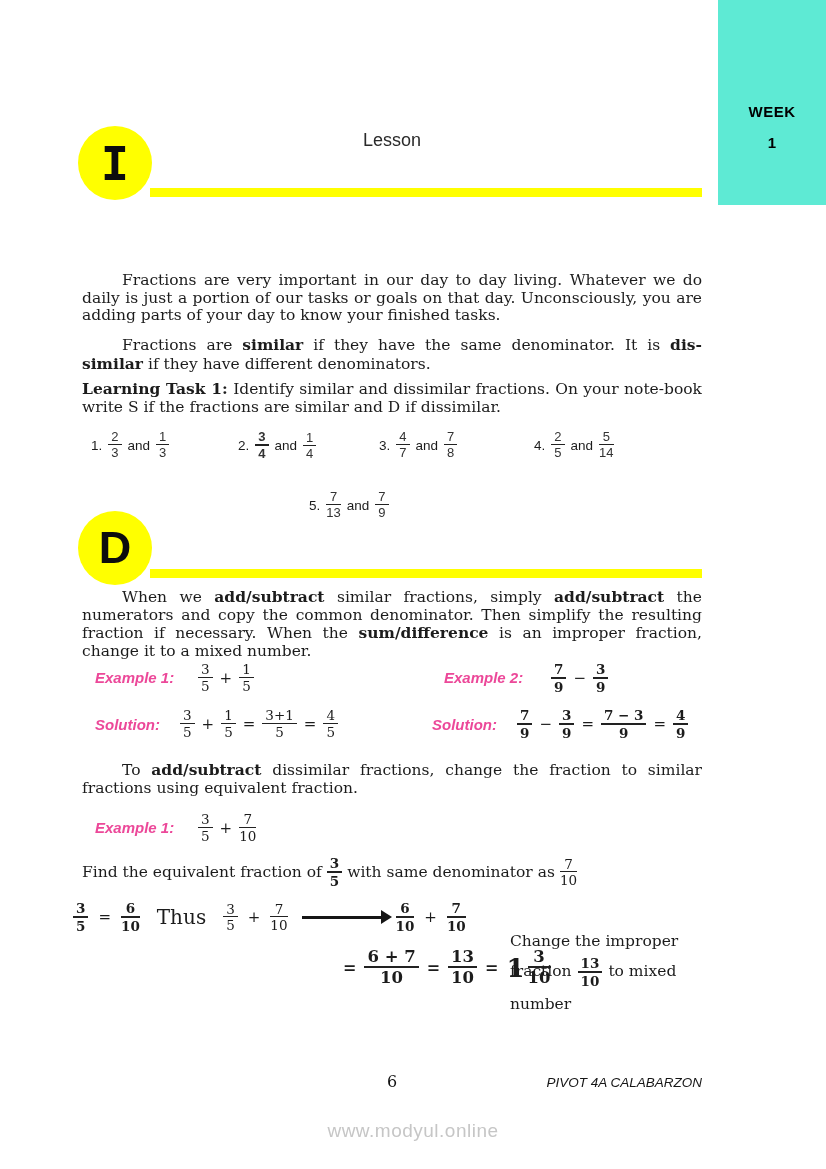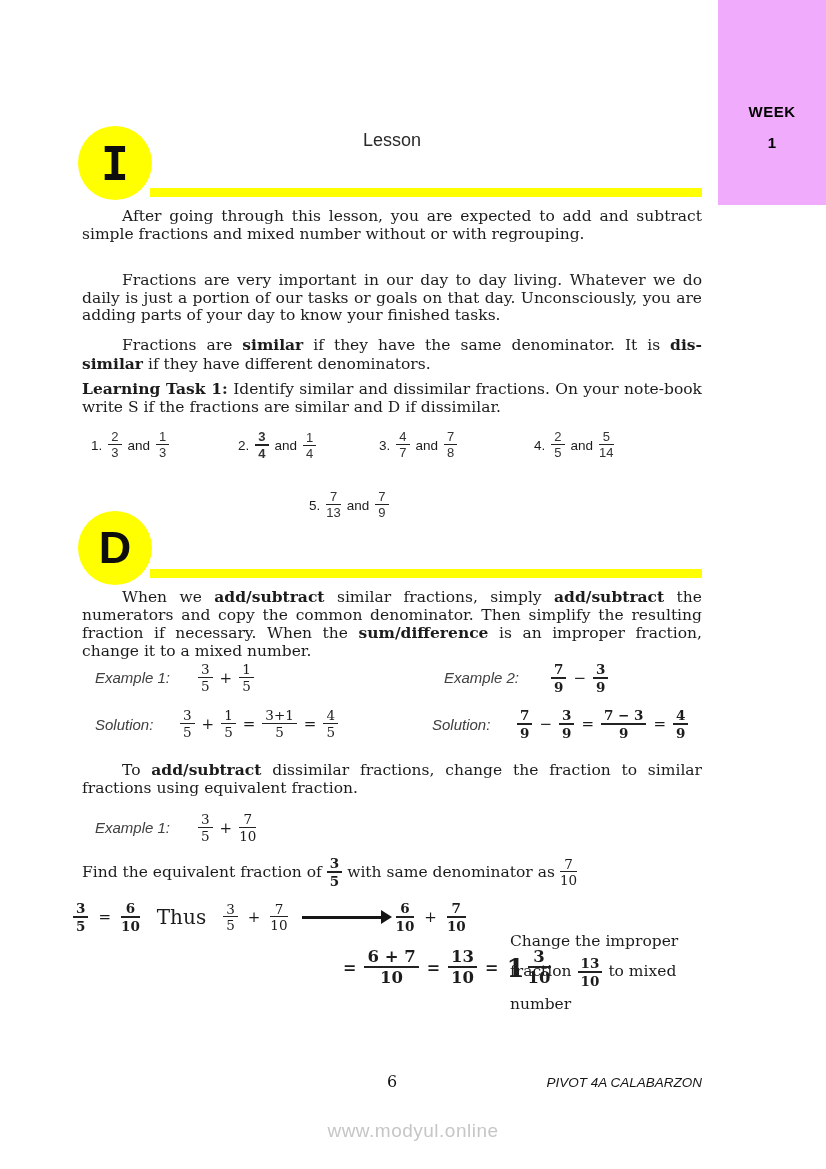--- a/index.html
+++ b/index.html
@@ -1,20 +1,20 @@
 <!DOCTYPE html>
 <html><head>
 <meta charset="utf-8">
 <style>
   html,body{margin:0;padding:0;background:#ffffff;}
   .page{position:relative;width:826px;height:1169px;background:#fff;overflow:hidden;
         font-family:"Liberation Sans",sans-serif;color:#111;}
 
   
-  .sidebar{position:absolute;left:718px;top:0;width:108px;height:205px;background:#f0abfc;
+  .sidebar{position:absolute;left:718px;top:0;width:108px;height:205px;background:#5eead4;
            text-align:center;font-weight:bold;font-size:15px;color:#000;}
   .week{margin-top:103px;letter-spacing:.5px;}
   .weeknum{margin-top:14px;}
   .badge{position:absolute;width:74px;height:74px;border-radius:50%;background:#FFFF00;
          display:flex;align-items:center;justify-content:center;}
   .badge-i{left:78px;top:126px;}
   .badge-i .bletter{font-family:"DejaVu Sans Mono",monospace;font-weight:bold;font-size:47px;color:#0d0d0d;}
   .badge-d{left:78px;top:511px;}
   .badge-d .bletter{font-family:"Liberation Sans",sans-serif;font-weight:bold;font-size:45px;color:#0d0d0d;}
   .rule{position:absolute;left:150px;width:552px;height:9px;background:#FFFF00;}
@@ -53,21 +53,21 @@
   .titem{position:absolute;display:inline-flex;align-items:center;font-size:13.5px;color:#222;}
   .titem .frac{font-family:"Liberation Sans",sans-serif;font-size:13px;color:#333;}
   .titem .mtxt{margin:0 6px;font-family:"Liberation Sans",sans-serif;}
   .pos-t1{left:85px;top:430px;}
   .pos-t2{left:232px;top:430px;}
   .pos-t3{left:373px;top:430px;}
   .pos-t4{left:528px;top:430px;}
   .pos-t5{left:303px;top:490px;}
 
   
-  .exlabel{position:absolute;font-size:15px;font-weight:normal;font-style:italic;color:#404040;text-align:right;}
+  .exlabel{position:absolute;font-size:15px;font-weight:bold;font-style:italic;color:#ec4899;text-align:right;}
   .mrow{position:absolute;display:inline-flex;align-items:center;}
   .mrow .frac{font-size:13.5px;}
   .mrow .mtxt{margin:0 7px;font-family:"DejaVu Serif",serif;font-size:15px;}
   .pos-ex1-label{left:95px;top:669px;}
   .pos-ex1-math{left:198px;top:662px;}
   .pos-ex2-label{left:444px;top:669px;}
   .pos-ex2-math{left:551px;top:662px;}
   .pos-sol1-label{left:95px;top:716px;}
   .pos-sol1-math{left:180px;top:708px;}
   .pos-sol2-label{left:432px;top:716px;}
@@ -117,21 +117,20 @@
     <div class="weeknum">1</div>
   </div>
 
   <div class="subtitle">Lesson</div>
 
   <div class="badge badge-i">
     <span class="bletter">I</span>
   </div>
   <div class="rule rule-i"></div>
 
-  <p class="body indent pos-p1">After going through this lesson, you are expected to  add and subtract simple fractions and mixed number without or with regrouping.</p>
   <p class="body indent pos-p2">Fractions are very important in our day to day living.  Whatever we do daily is just a portion of our tasks or goals on that day.  Unconsciously, you are adding parts of your day to know your finished tasks.</p>
 
   <p class="body indent pos-p3"><span>Fractions are </span><b>similar</b><span> if they have the same denominator.  It is </span><b>dis-similar</b><span> if they have different denominators.</span></p>
 
   <p class="body pos-p4"><b>Learning Task  1:</b><span>  Identify similar and dissimilar fractions. On your note-book write S if the fractions are similar and D if dissimilar.</span></p>
 
   <span class="titem pos-t1">
       <span class="mtxt">1.</span>
       <span class="frac">
         <span class="stack">

